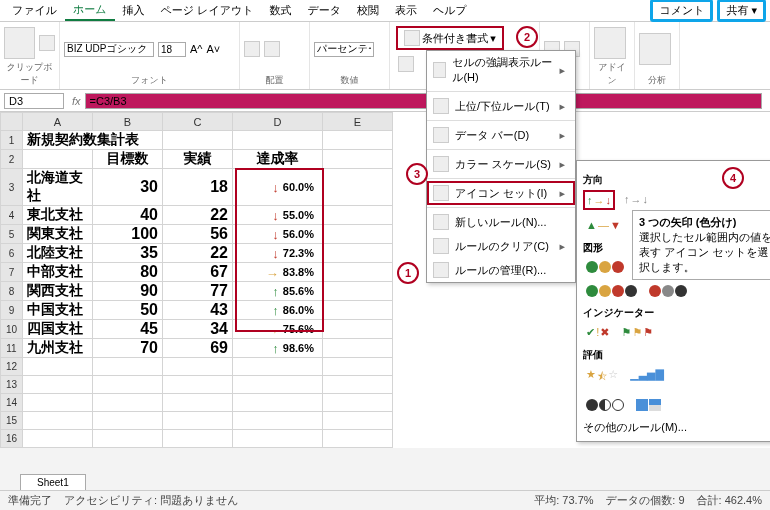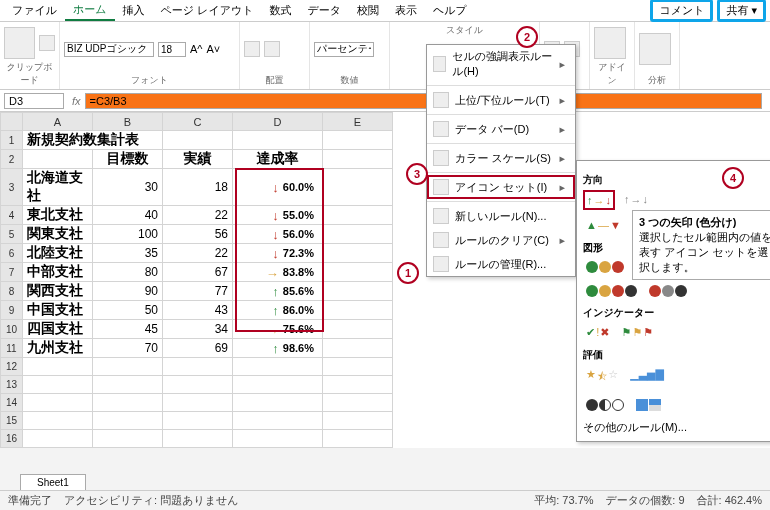--- a/index.html
+++ b/index.html
@@ -13,31 +13,31 @@
 .rgroup{border-right:1px solid #e5e5e5;padding:2px 4px;display:flex;flex-direction:column;justify-content:space-between}
 .rgroup .lbl{text-align:center;font-size:9px;color:#666}
 .rgroup .body{display:flex;gap:4px;align-items:center;flex:1}
 .ico{width:16px;height:16px;background:#eee;border:1px solid #ccc;display:inline-block}
 .bigico{width:32px;height:32px;background:#eee;border:1px solid #ccc}
 .fontsel{display:flex;gap:2px;align-items:center}
 .fontsel input{border:1px solid #aaa;font-size:10px;padding:1px 2px}
 .namebox-row{display:flex;height:22px;background:#fff;border-bottom:1px solid #ccc;align-items:center}
 .namebox{width:60px;border:1px solid #aaa;padding:1px 4px;margin:0 4px}
 .fxlabel{font-style:italic;color:#777;padding:0 4px}
-.formula{border:1px solid #aaa;flex:1;padding:1px 4px;margin-right:8px;background:#f97316}
+.formula{border:1px solid #aaa;flex:1;padding:1px 4px;margin-right:8px;background:#be185d}
 .sheet{position:relative;background:#fff}
 table{border-collapse:collapse;background:#fff}
 th,td{border:1px solid #d4d4d4;padding:0 4px;height:18px}
 th{background:#e6e6e6;font-weight:normal;color:#333;text-align:center}
 td{text-align:right}
 .rowhdr{text-align:center;background:#e6e6e6;width:22px;font-size:10px}
 .colhdr{width:70px}
 .branch{text-align:left;font-size:14px;font-weight:bold}
 .hdr-row td{text-align:center;font-size:14px;font-weight:bold}
-.num{font-size:12px;font-weight:normal}
+.num{font-size:16px;font-weight:bold}
 .pct{font-size:14px;font-weight:bold;padding-right:8px}
 .pctcell{display:flex;align-items:center;justify-content:flex-end;gap:4px}
 .arr{font-size:13px;font-weight:bold}
 .arr.up{color:#2e8b3d}
 .arr.down{color:#c0392b}
 .arr.side{color:#d9a441}
 .selbox{position:absolute;border:2px solid #b00020;pointer-events:none}
 .cfbtn{border:2px solid #b00020;display:inline-flex;align-items:center;gap:2px;padding:2px 6px;background:#fff;margin:2px}
 .menu{position:absolute;background:#fff;border:1px solid #999;box-shadow:2px 2px 4px rgba(0,0,0,.2);z-index:10}
 .menu .mitem{display:flex;align-items:center;gap:6px;padding:4px 10px 4px 6px;cursor:pointer}
@@ -100,20 +100,24 @@
       </div>
     <div class="lbl">配置</div>
   </div>
   <div class="rgroup" style="width:80px">
     <div class="body fontsel">
         <input style="width: 60px;" value="パーセンテージ">
       </div>
     <div class="lbl">数値</div>
   </div>
   <div class="rgroup" style="width:150px">
+    <div class="body" style="flex-direction:column;align-items:flex-start">
+      <span class="cfbtn"><span class="ico"></span><span>条件付き書式</span> ▾</span>
+      <span class="ico" style="margin-left:4px"></span>
+    </div>
     <div class="lbl">スタイル</div>
   </div>
   <div class="rgroup" style="width:50px">
     <div class="body">
         <span class="ico"></span>
         <span class="ico"></span>
       </div>
     <div class="lbl">編集</div>
   </div>
   <div class="rgroup" style="width:45px">
@@ -321,21 +325,21 @@
           <td></td>
           <td></td>
           <td></td>
           <td></td>
         </tr>
 </tbody>
     </table>
 <div class="selbox" style="left:235px;top:56px;width:89px;height:164px"></div>
 </div>
 
-<div class="menu submenu" style="left:426px;top:44px;width:150px">
+<div class="menu submenu" style="left:426px;top:50px;width:150px">
   <div class="mitem">
       <span class="ico"></span>
       <span>セルの強調表示ルール(H)</span>
       <span class="arrowr">▸</span>
     </div>
   <div class="sep"></div>
   <div class="mitem">
       <span class="ico"></span>
       <span>上位/下位ルール(T)</span>
       <span class="arrowr">▸</span>

